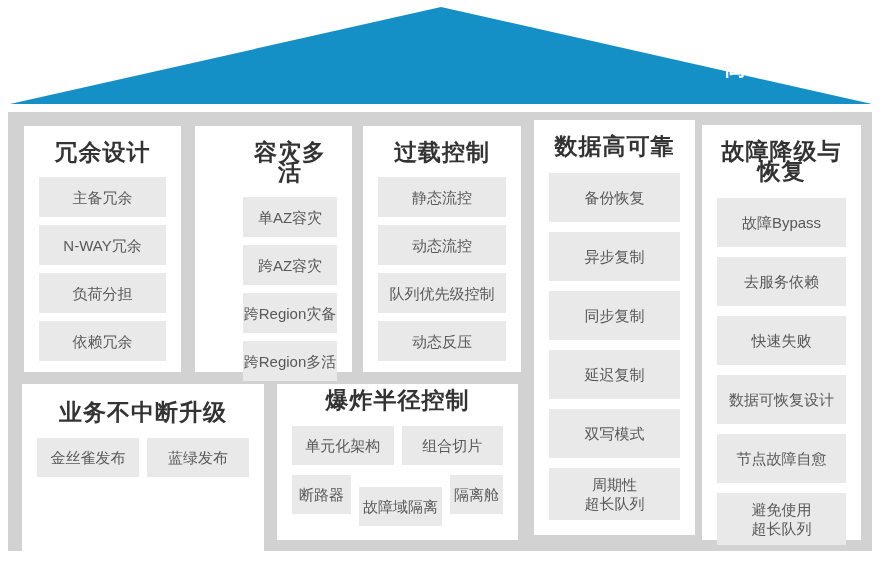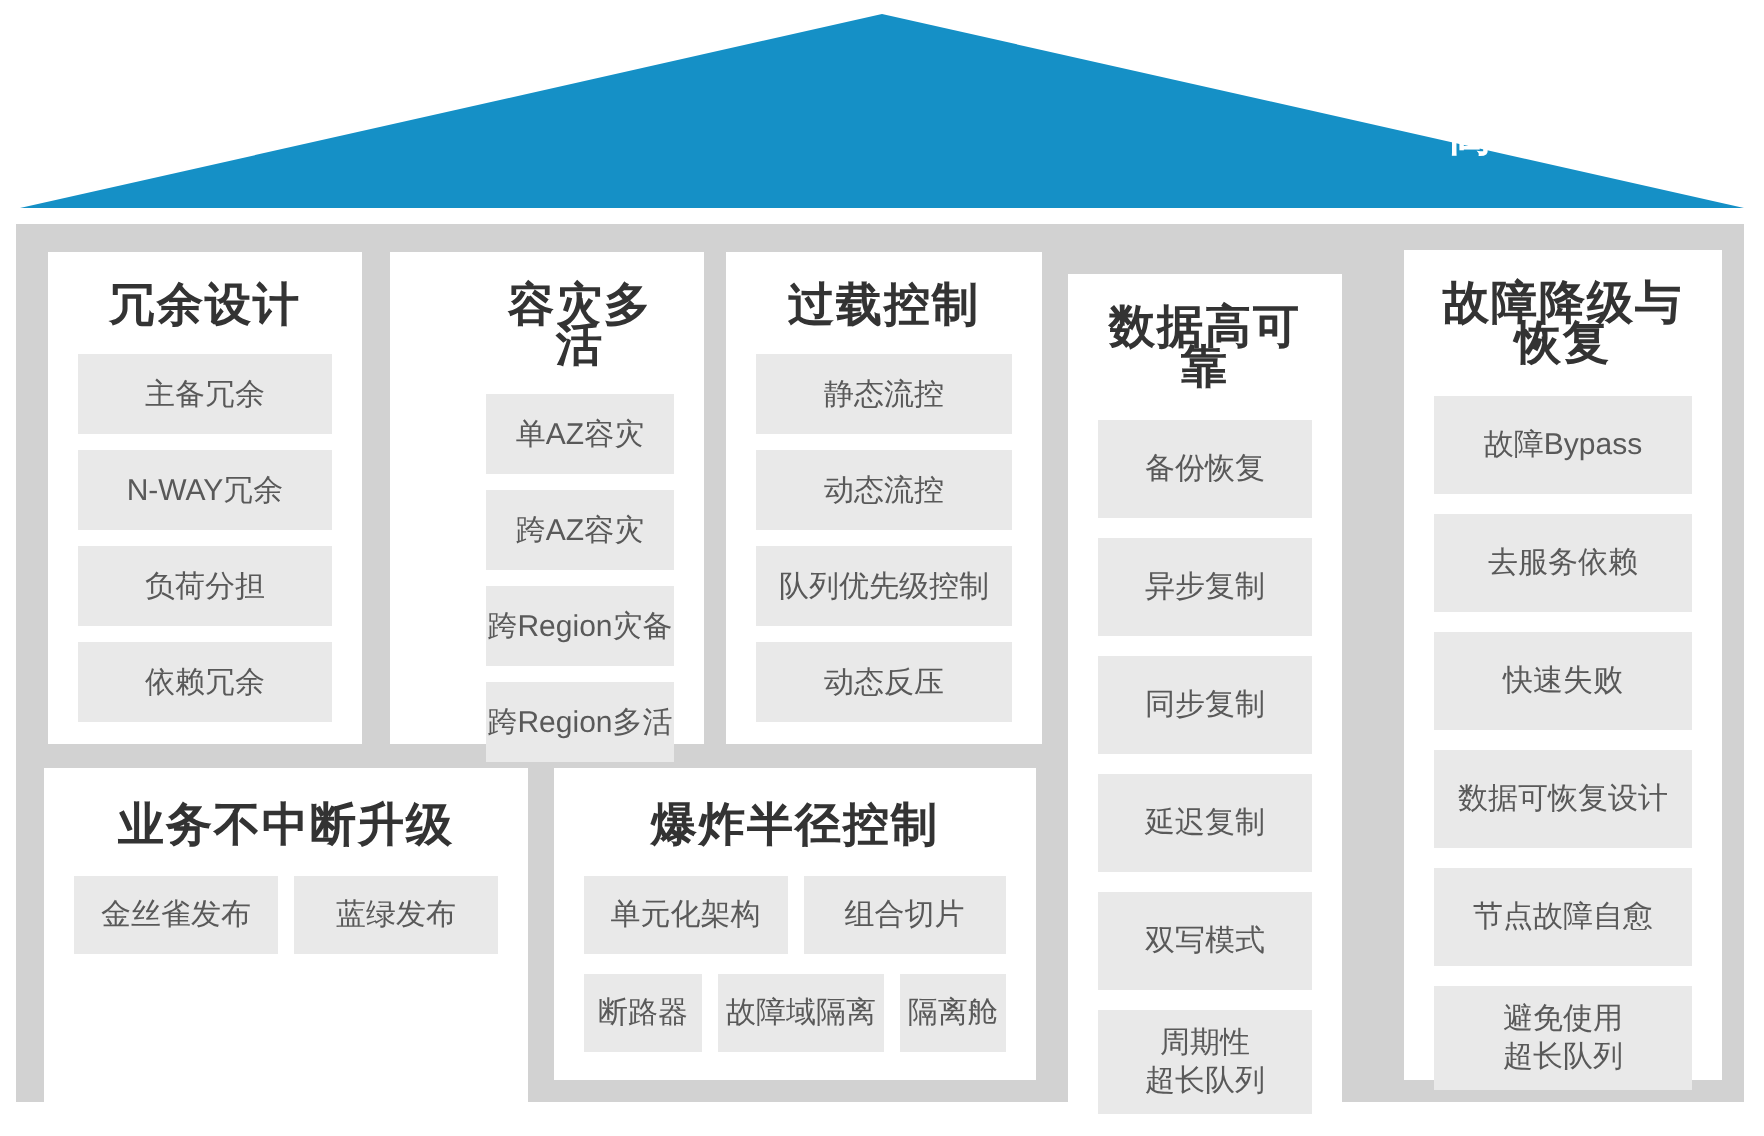--- a/index.html
+++ b/index.html
@@ -30,29 +30,29 @@
     font-size:15px; line-height:19px; text-align:center; white-space:pre-line;
     display:flex; align-items:center; justify-content:center;
   }
   .col-s .box { height:40px; margin-bottom:8px;text-align:center; }
   .col-t .box { height:49px; margin-bottom:10px; }
   .col-t .box.tall { height:52px; }
 
   .p1 { left:16px;  top:14px;  width:157px; height:246px; }
   .p2 { left:187px; top:14px;  width:157px; height:246px;padding-left:48px; }
   .p3 { left:355px; top:14px;  width:158px; height:246px; }
-  .p4 { left:526px; top:25px;  width:137px; height:415px; }
+  .p4 { left:526px; top:8px;  width:161px; height:415px; }
   .p5 { left:694px; top:13px;  width:159px; height:415px; }
   .pb1 { left:14px;  top:272px; width:242px; height:192px; padding-top:18px; }
-  .pb2 { left:269px; top:272px; width:241px; height:156px; padding-top:18px; }
+  .pb2 { left:269px; top:272px; width:241px; height:156px; padding-top:6px; }
 
   .row { display:flex; gap:8px; margin-bottom:10px; }
   .row .box { height:39px; margin-bottom:0; flex:1 1 0; }
   .row .box.w-a { flex:60 1 0; }
-  .row .box.w-b { flex:84 1 0; }
+  .row .box.w-b { flex:84 1 0;margin-top:12px; }
   .row .box.w-c { flex:54 1 0; }
 </style>
 </head>
 <body>
 
 <div class="canvas">
 
   <svg class="roof" width="882" height="104" viewBox="0 0 882 104">
     <polygon points="10,104 441,7 872,104" fill="#1590c6"></polygon>
   </svg>

